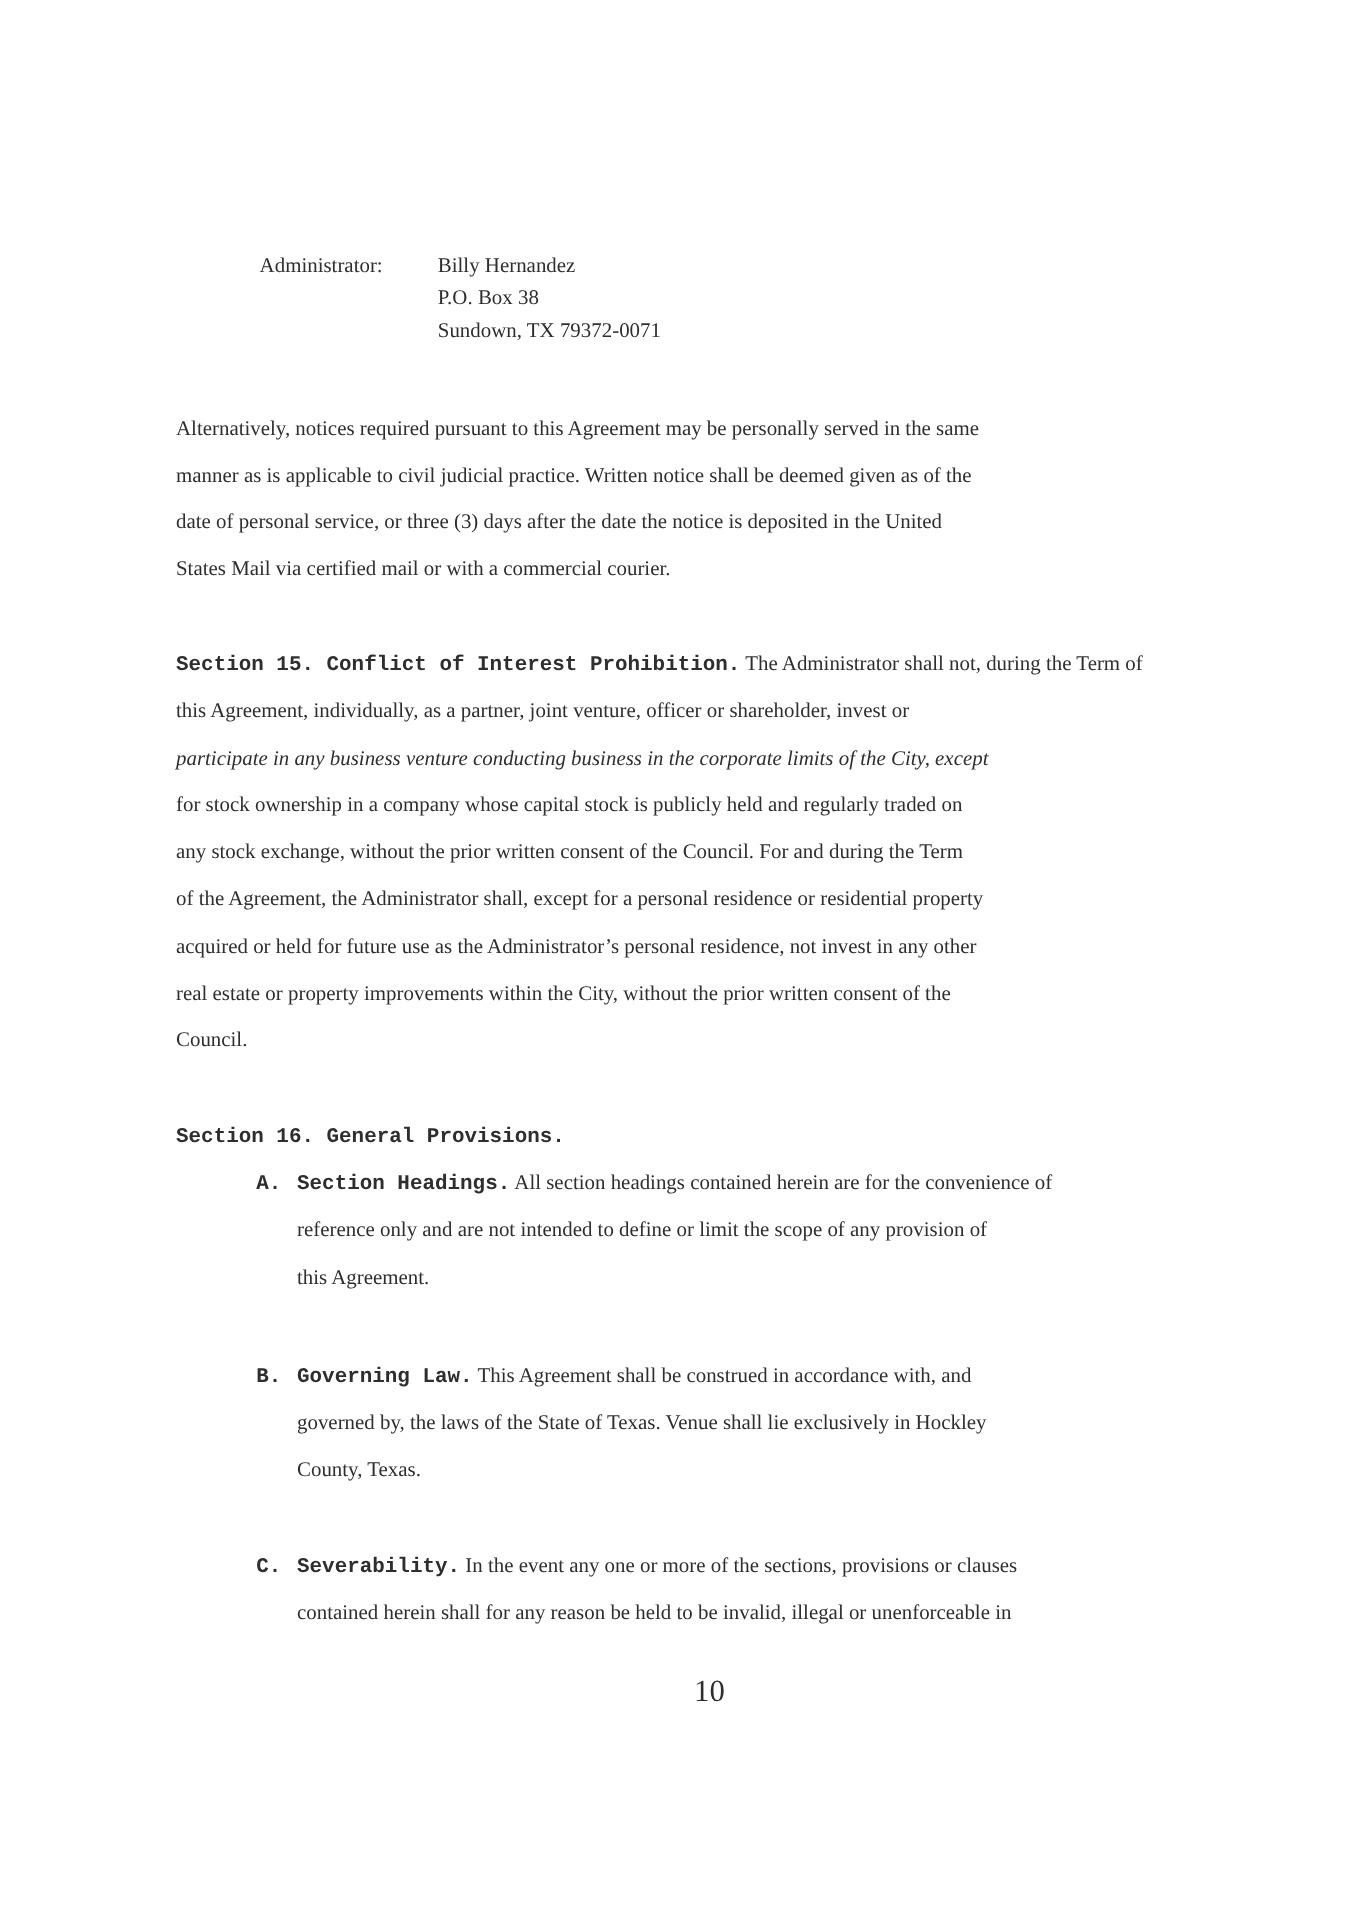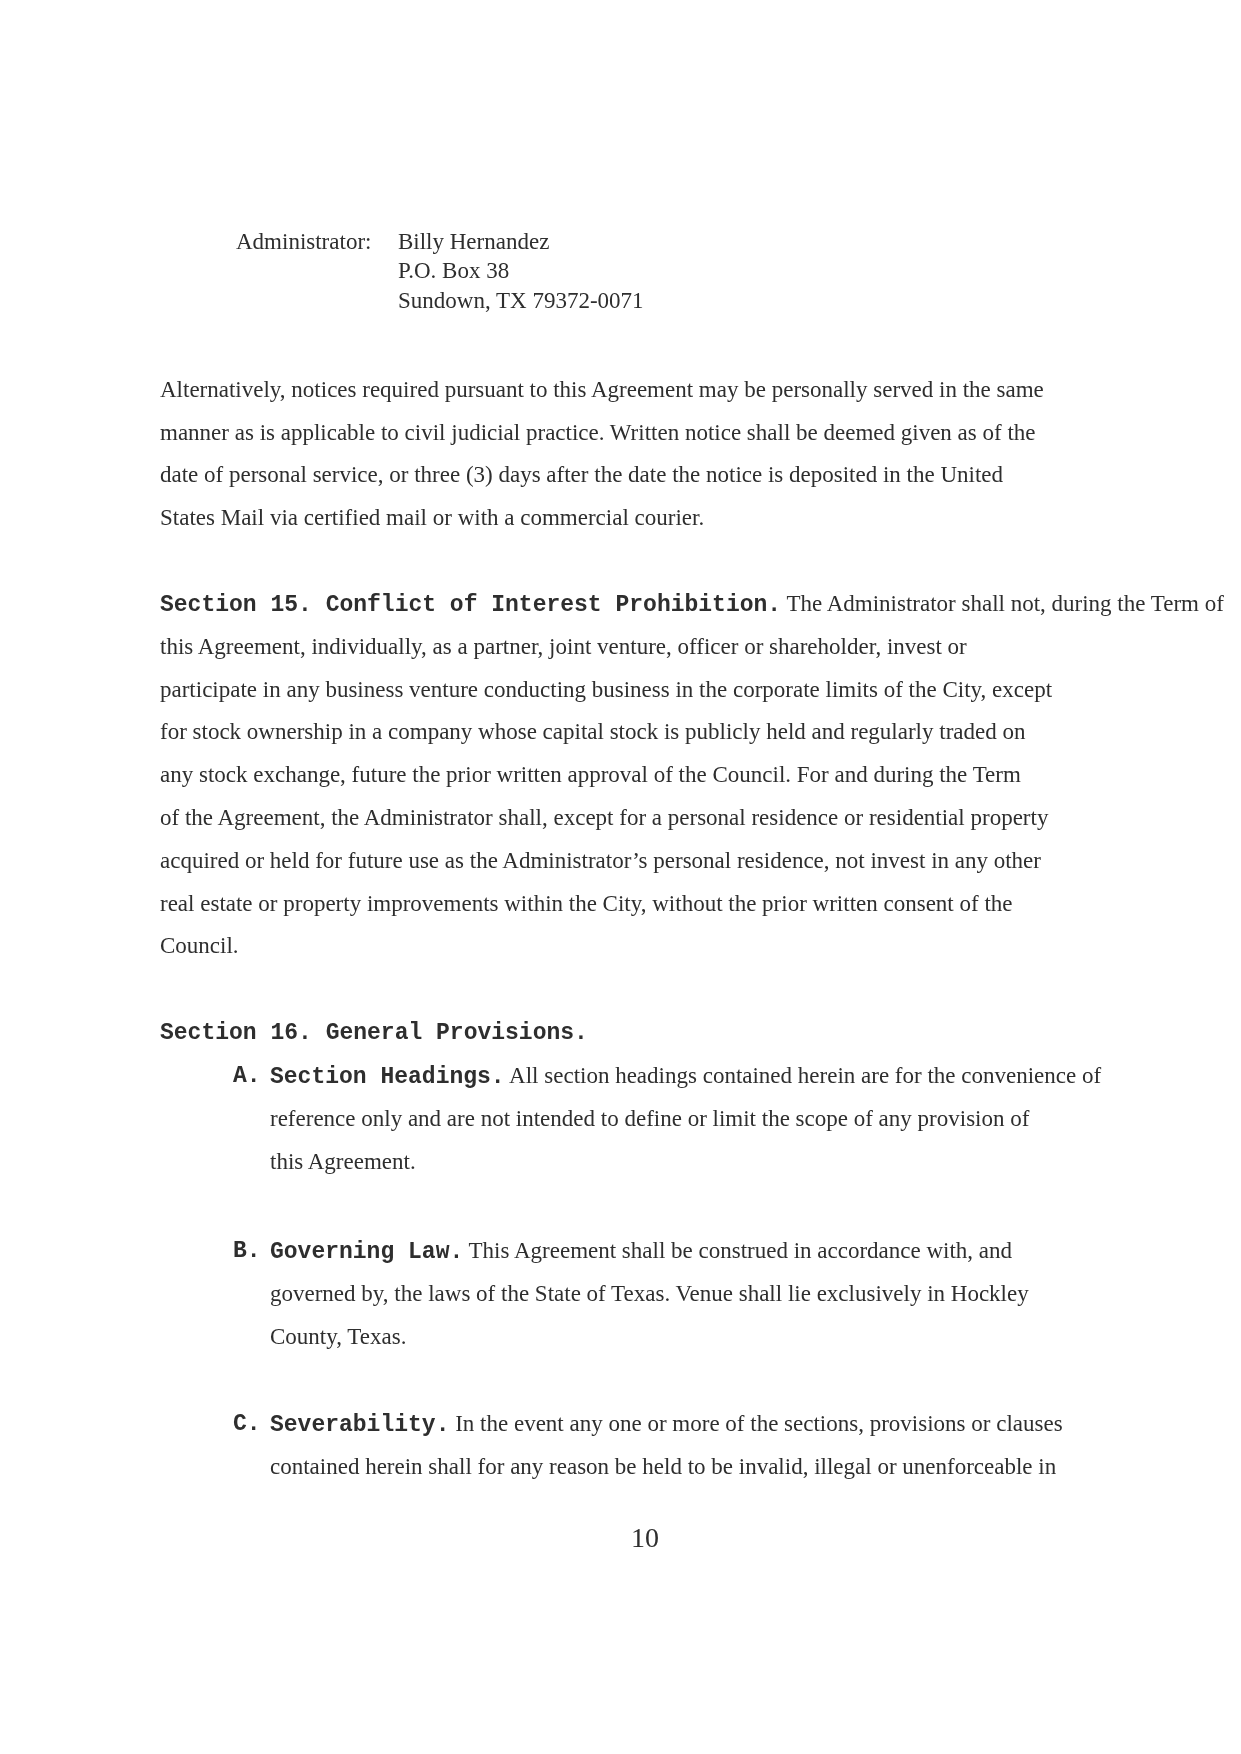--- a/index.html
+++ b/index.html
@@ -4,21 +4,21 @@
 <style>
   html, body { margin: 0; padding: 0; background: #ffffff; }
   body {
     width: 1241px; height: 1754px; position: relative; overflow: hidden;
     font-family: "Liberation Serif", "DejaVu Serif", serif;
     color: #2e2e2e;
   }
   .page { position: absolute; left: 0; top: 0; width: 1241px; height: 1754px; }
   .line {
     position: absolute; white-space: nowrap;
-    font-size: 23px; line-height: 26px;
+    font-size: 19px; line-height: 26px;
   }
   .b { font-weight: bold; font-family: Liberation Mono, monospace; }
   .addr-label { left: 236px; }
   .addr-val { left: 398px; }
   .body-l { left: 160px; }
   .item-l { left: 233px; }
   .item-t { left: 270px; }
   .page-num { position: absolute; left: 631px; top: 1522px; font-size: 28px; }
 </style>
 </head>
@@ -36,23 +36,23 @@
   <div>
     <div class="line body-l" style="top:377px;">Alternatively, notices required pursuant to this Agreement may be personally served in the same</div>
     <div class="line body-l" style="top:420px;">manner as is applicable to civil judicial practice.  Written notice shall be deemed given as of the</div>
     <div class="line body-l" style="top:462px;">date of personal service, or three (3) days after the date the notice is deposited in the United</div>
     <div class="line body-l" style="top:505px;">States Mail via certified mail or with a commercial courier.</div>
   </div>
 
   <div>
     <div class="line body-l" style="top:591px;"><span class="b">Section 15.  Conflict of Interest Prohibition.</span><span>  The Administrator shall not, during the Term of</span></div>
     <div class="line body-l" style="top:634px;text-align:right;">this Agreement, individually, as a partner, joint venture, officer or shareholder, invest or</div>
-    <div class="line body-l" style="top:677px;">participate in any business venture conducting business in the corporate limits of the City, except</div>
+    <div class="line body-l" style="top:677px;font-style:italic;">participate in any business venture conducting business in the corporate limits of the City, except</div>
     <div class="line body-l" style="top:719px;">for stock ownership in a company whose capital stock is publicly held and regularly traded on</div>
-    <div class="line body-l" style="top:762px;">any stock exchange, future the prior written approval of the Council.  For and during the Term</div>
+    <div class="line body-l" style="top:762px;">any stock exchange, without the prior written consent of the Council.  For and during the Term</div>
     <div class="line body-l" style="top:805px;">of the Agreement, the Administrator shall, except for a personal residence or residential property</div>
     <div class="line body-l" style="top:848px;">acquired or held for future use as the Administrator’s personal residence, not invest in any other</div>
     <div class="line body-l" style="top:891px;">real estate or property improvements within the City, without the prior written consent of the</div>
     <div class="line body-l" style="top:933px;">Council.</div>
   </div>
 
   <div>
     <div class="line body-l b" style="top:1020px;">Section 16.  General Provisions.</div>
 
     <div>

